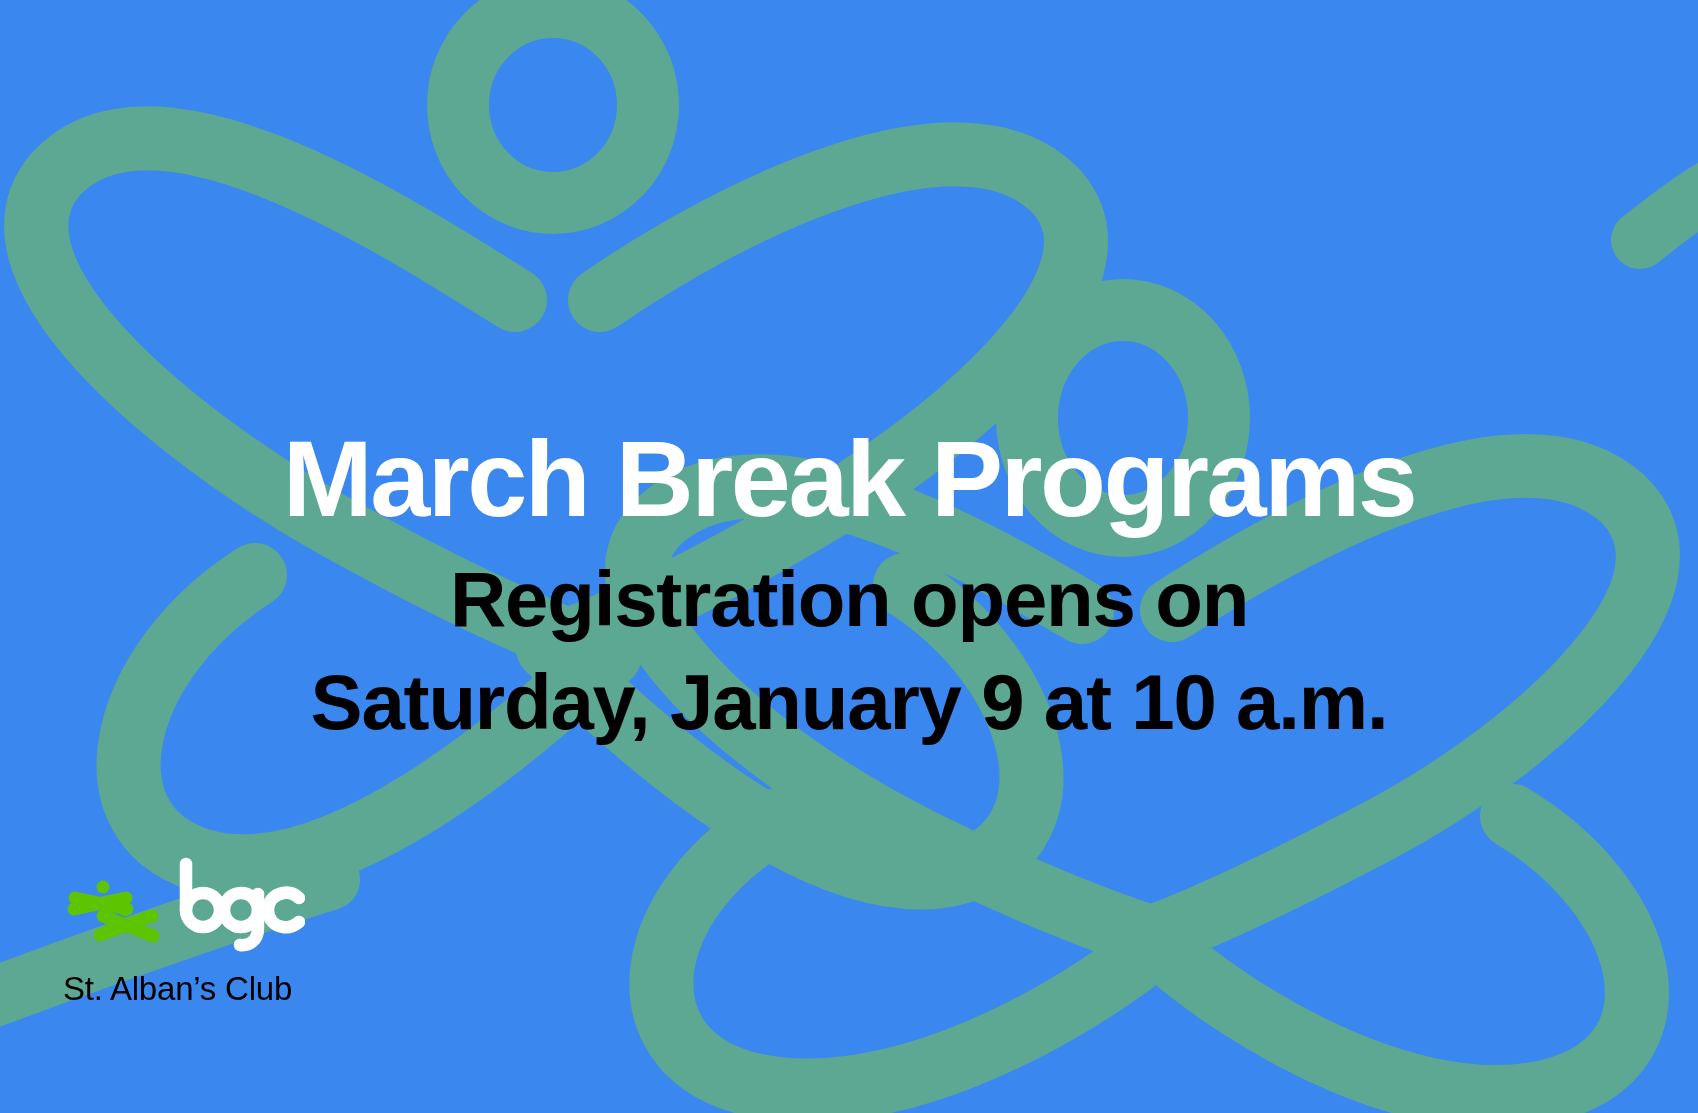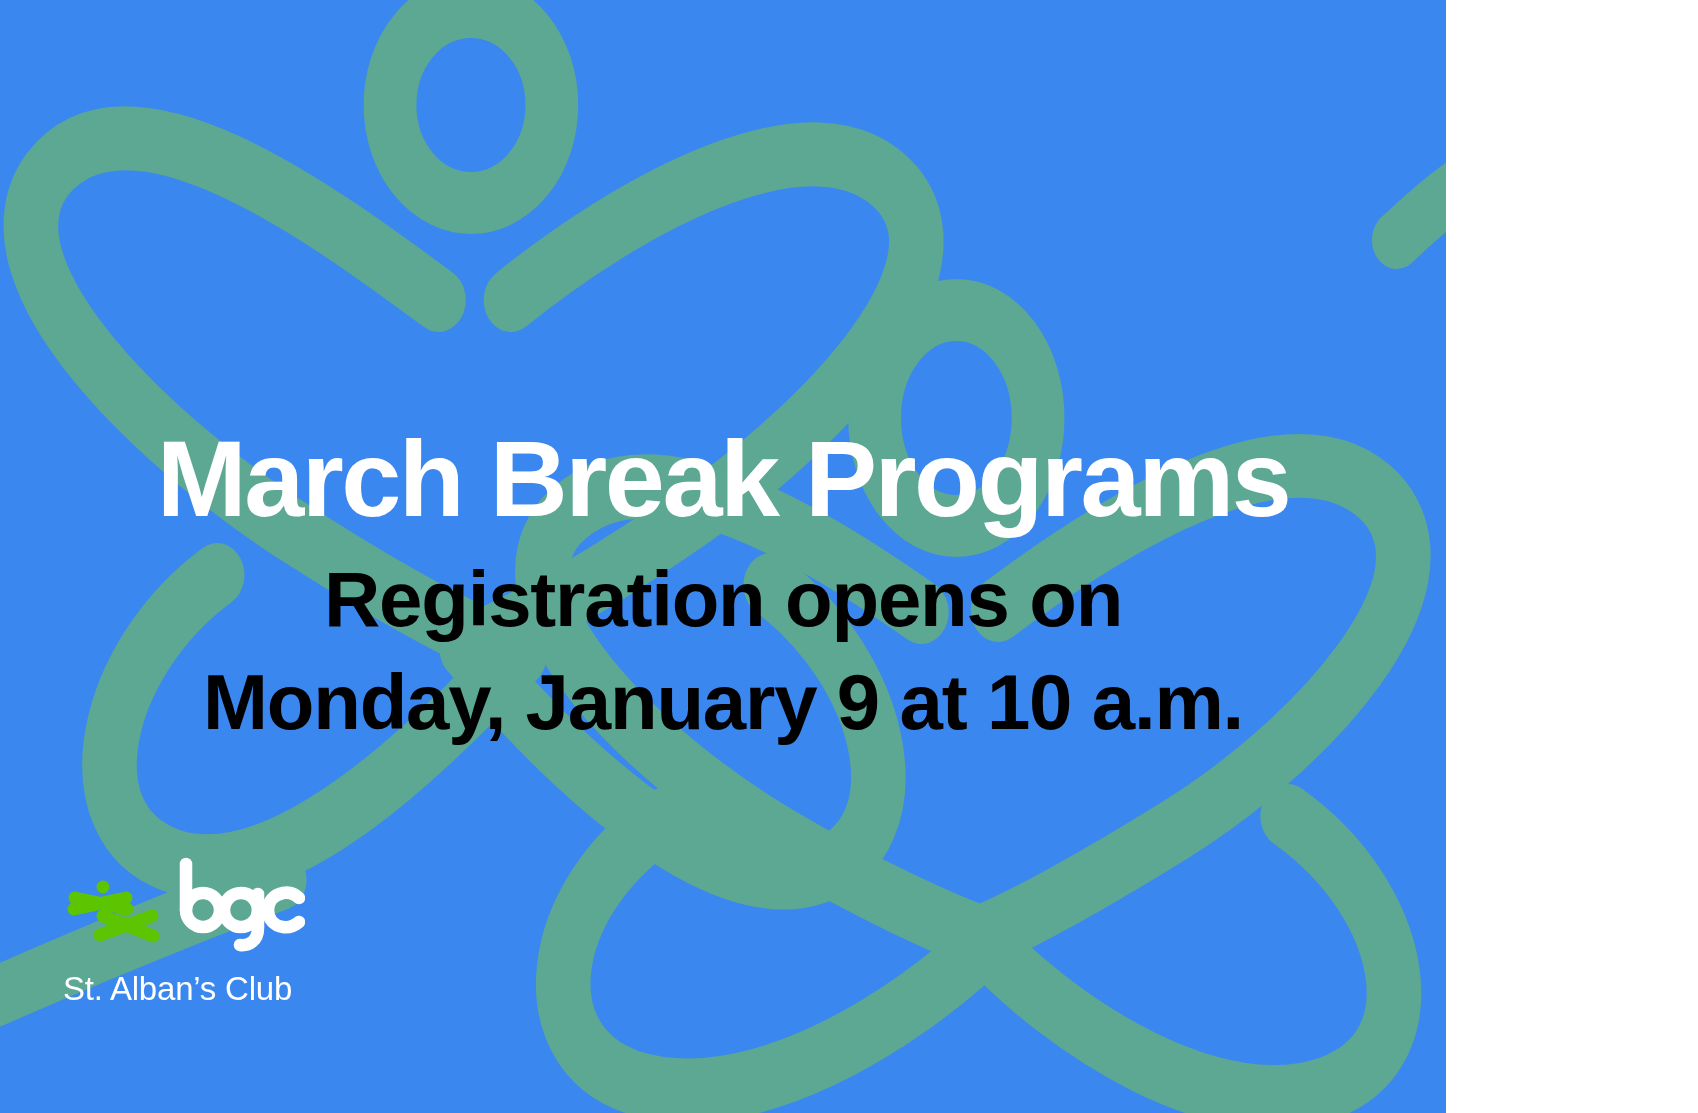--- a/index.html
+++ b/index.html
@@ -2,21 +2,21 @@
 <html><head>
 <meta charset="utf-8">
 <style>
   html, body {
     margin: 0;
     padding: 0;
     background: #ffffff;
   }
   #poster {
     position: relative;
-    width: 1446px;
+    width: 1698px;
     height: 1113px;
     overflow: hidden;
     background: #3b87f0;
     font-family: "Liberation Sans", sans-serif;
   }
   #bg-art {
     position: absolute;
     inset: 0;
     width: 100%;
     height: 100%;
@@ -75,21 +75,21 @@
     margin-right: 14px;
     margin-bottom: 4px;
   }
   #logo-word {
     display: block;
     width: 128px;
     height: 96px;
   }
   #club-name {
     margin-top: 18px;
-    color: #ffffff;
+    color: #000000;
     font-family: "Liberation Sans", sans-serif;
     font-weight: normal;
     font-size: 33px;
     letter-spacing: -0.2px;
     white-space: nowrap;
   }
 </style>
 </head>
 <body>
 
@@ -131,21 +131,21 @@
       <path d="M1640 240 C 1690 200, 1720 180, 1760 165" stroke-width="58"></path>
     </g>
   </svg>
 
   <div class="content">
 
     <h1 id="headline">March Break Programs</h1>
 
     <div id="subhead">
       <span class="sub-line">Registration opens on</span>
-      <span class="sub-line">Monday, January 9 at 10 a.m.</span>
+      <span class="sub-line">Saturday, January 9 at 10 a.m.</span>
     </div>
 
     <div id="logo-block">
       <div id="logo-row">
 
         <svg id="logo-mark" viewBox="0 0 100 72" aria-hidden="true">
           <g fill="none" stroke="#5cc400" stroke-width="13" stroke-linecap="round">
 
             <circle cx="40" cy="11" r="6.5" fill="#5cc400" stroke="none"></circle>
             <line x1="11" y1="33" x2="63" y2="22"></line>

